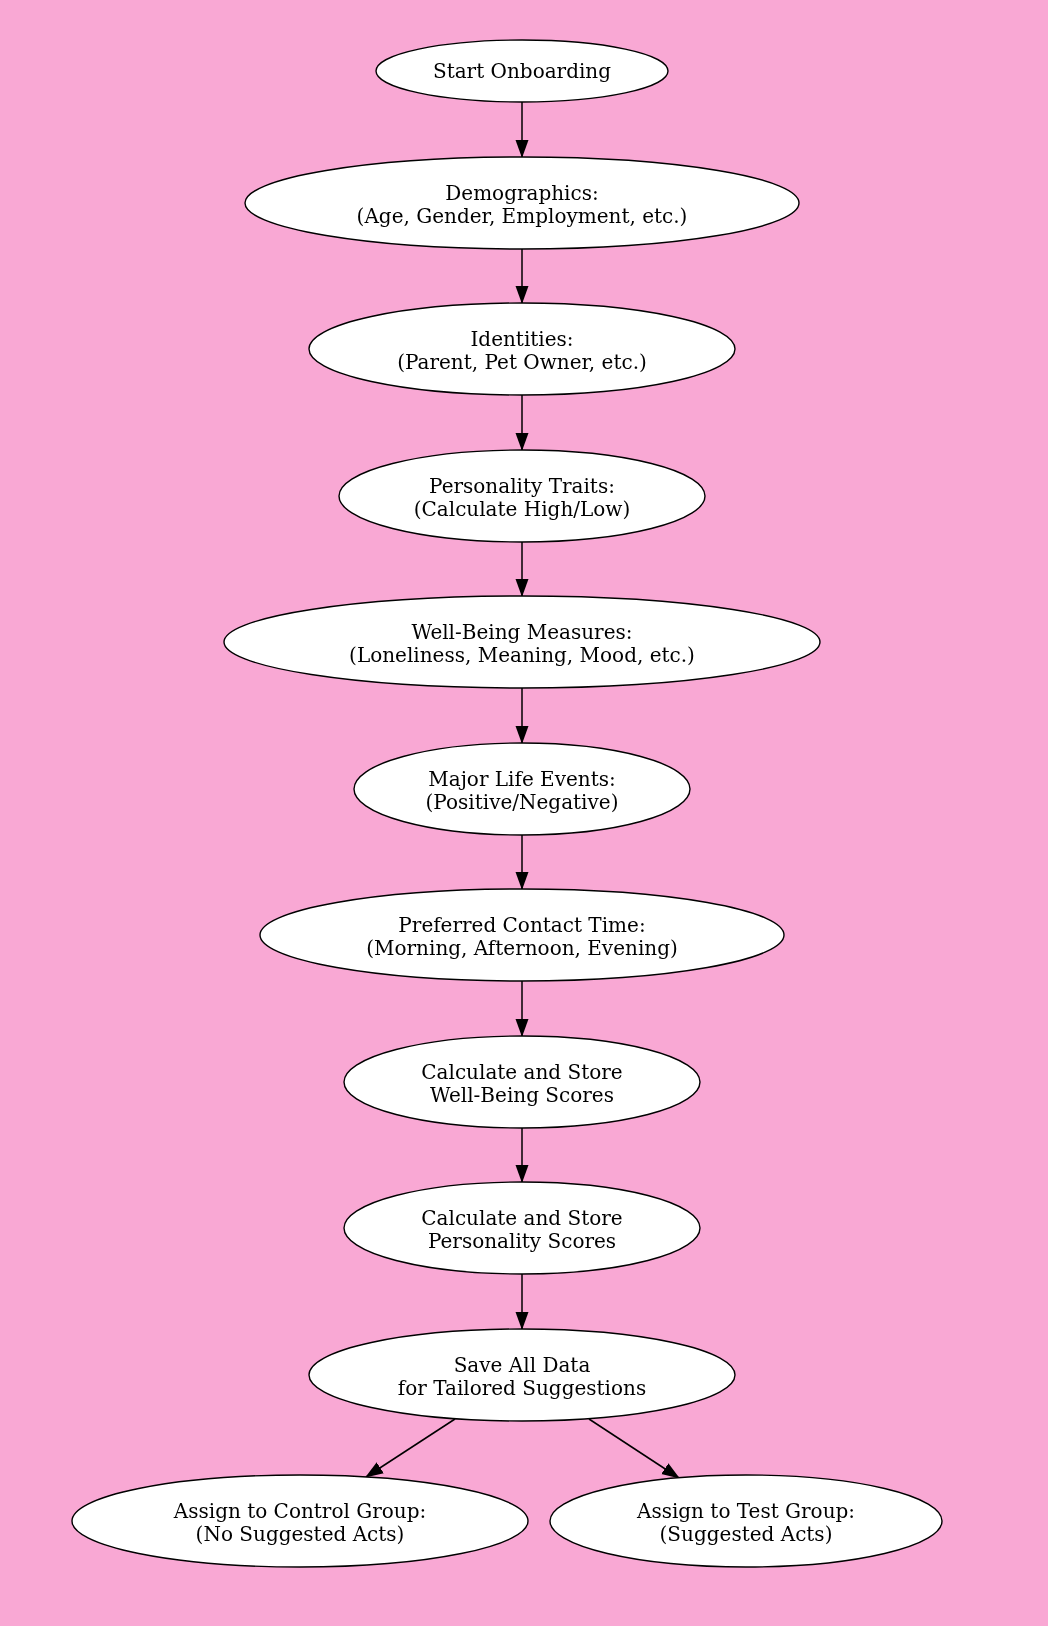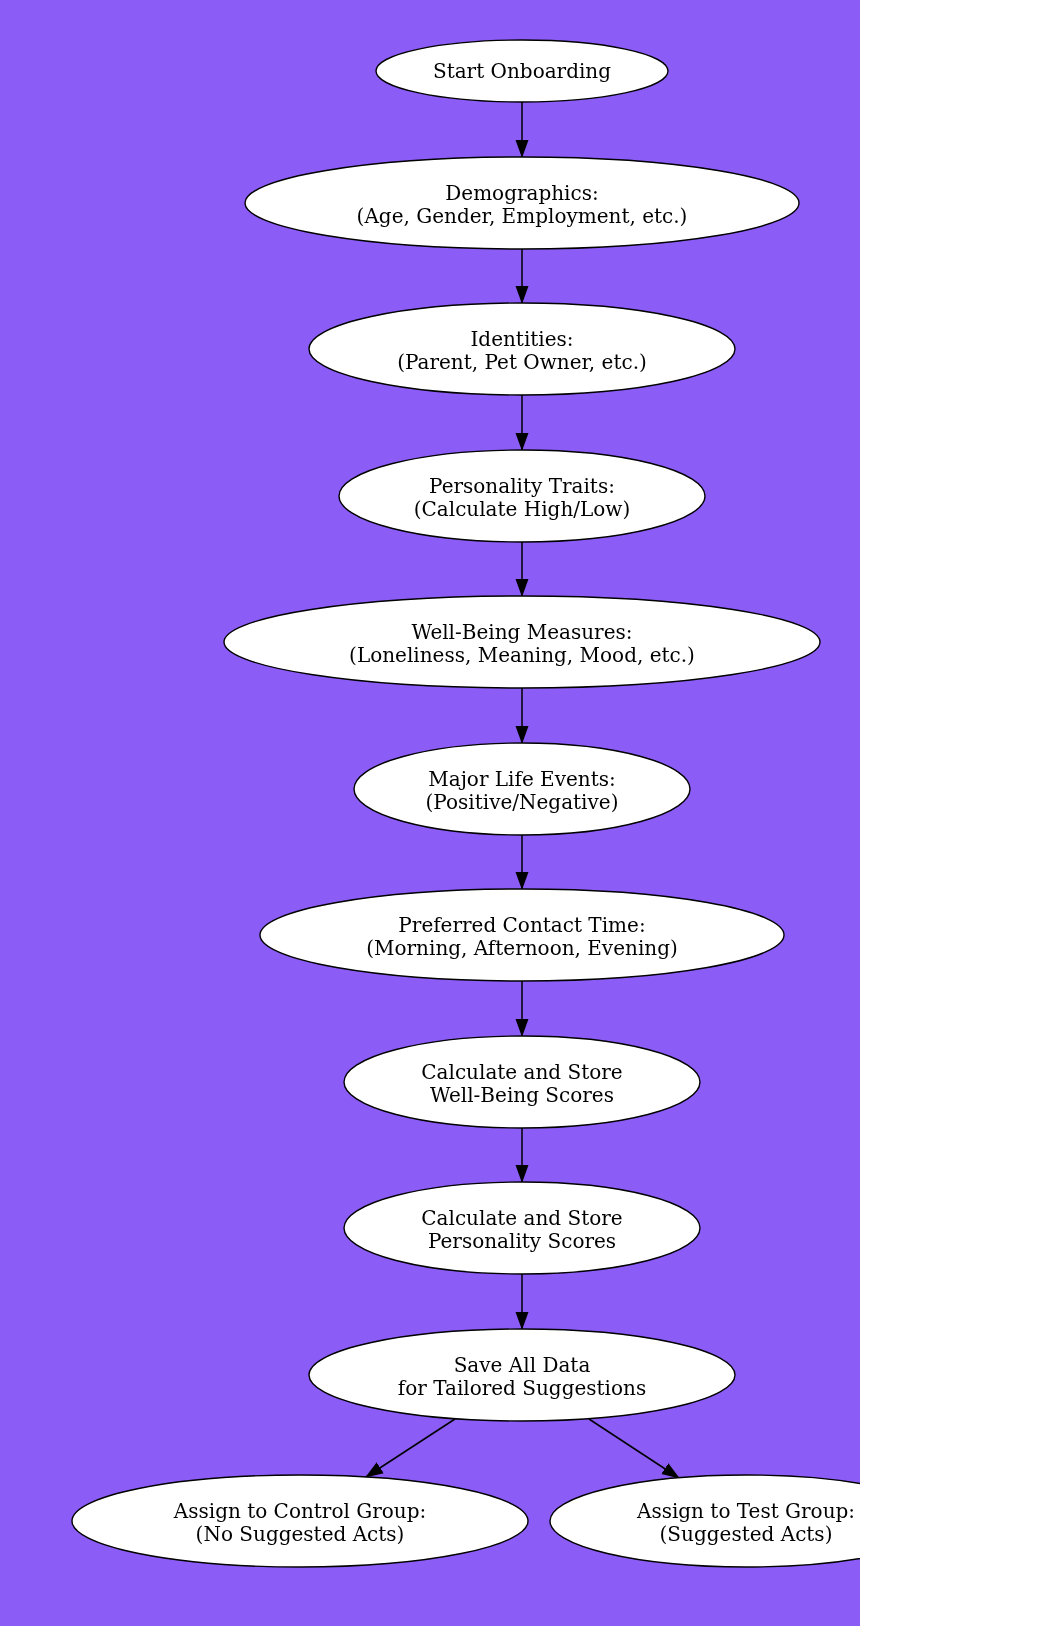--- a/index.html
+++ b/index.html
@@ -1,21 +1,21 @@
 <!DOCTYPE html>
 <html><head>
 <meta charset="utf-8">
 <title>Flowchart</title>
 <style>
   html, body { margin: 0; padding: 0; background: #ffffff; }
   .canvas {
     position: relative;
-    width: 860px;
+    width: 1048px;
     height: 1626px;
-    background: #8b5cf6;
+    background: #f9a8d4;
     overflow: hidden;
   }
   svg.flow {
     display: block;
     width: 1048px;
     height: 1626px;
   }
   .node-ellipse {
     fill: #ffffff;
     stroke: #000000;

